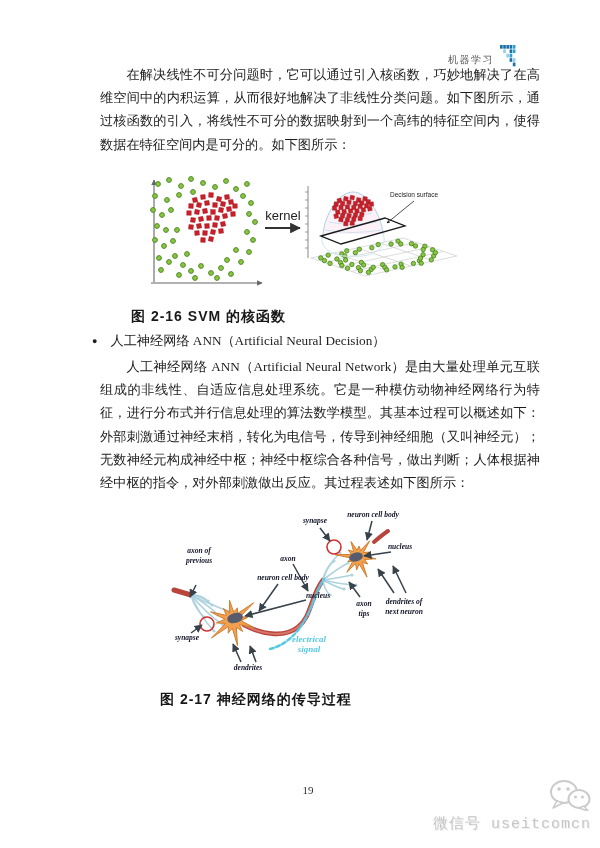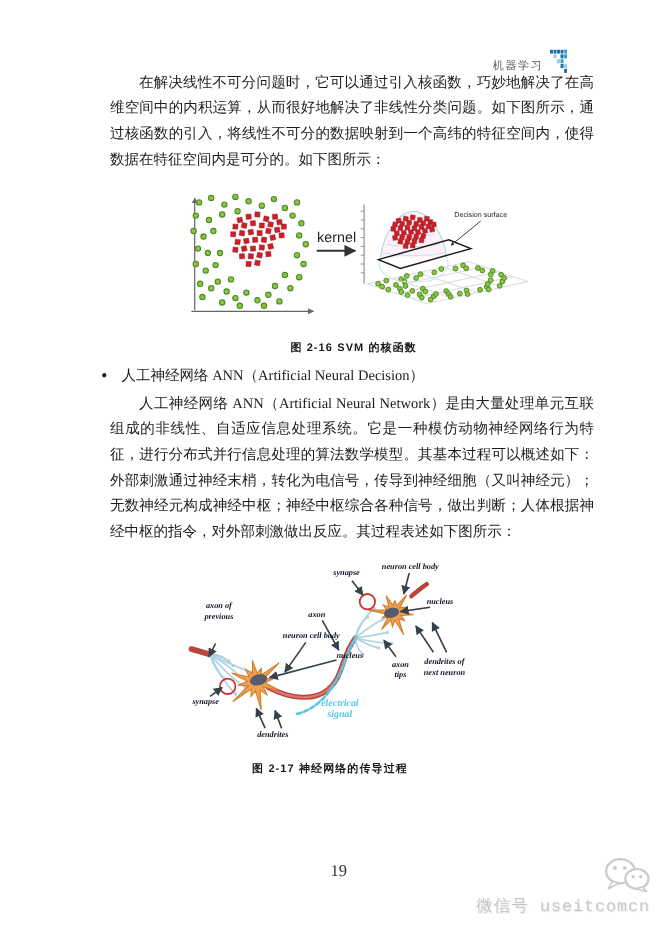--- a/index.html
+++ b/index.html
@@ -12,29 +12,29 @@
   .body-text{position:absolute;left:100px;width:440px;margin:0;
              font-size:13.2px;line-height:23.2px;color:#1c1c1c;
              text-align:justify;text-indent:2em;}
   #p1{top:63px;}
   #p2{top:355px;}
   .bullet-row{position:absolute;left:92px;top:332px;display:flex;align-items:center;gap:13px;
               font-size:13.2px;color:#1c1c1c;}
   .bullet{font-size:9px;line-height:1;}
   
   .fig{position:absolute;margin:0;}
-  #fig-svm{left:154px;top:170px;width:335px;}
+  #fig-svm{left:131px;top:170px;width:335px;}
   #fig-ann{left:160px;top:505px;width:280px;}
   .caption{display:block;font-family:"Liberation Sans","DejaVu Sans",sans-serif;
-           font-weight:bold;font-size:10px;letter-spacing:1px;color:#181818;text-align:center;}
+           font-weight:bold;font-size:14px;letter-spacing:1px;color:#181818;text-align:left;}
   #fig-svm .caption{margin-top:1px;}
   #fig-ann .caption{margin-top:10px;}
   
   .page-number{position:absolute;left:16px;right:0;top:784px;text-align:center;
-               font-size:15px;color:#333;}
+               font-size:11px;color:#333;}
   
   .watermark{position:absolute;top:779px;right:9px;text-align:right;color:#c6c6c6;
              font-family:"Liberation Sans","DejaVu Sans",sans-serif;}
   .wm-row{display:flex;align-items:center;justify-content:flex-end;gap:8px;}
   .wm-brand{font-size:22px;letter-spacing:3px;
             text-shadow:1px 1px 0 #efefef, -1px -1px 0 #b9b9b9;}
   .wm-sub{font-size:15px;letter-spacing:1px;margin-top:3px;
           text-shadow:1px 1px 0 #efefef;font-family:Liberation Mono, monospace;}
 </style>
 </head>

